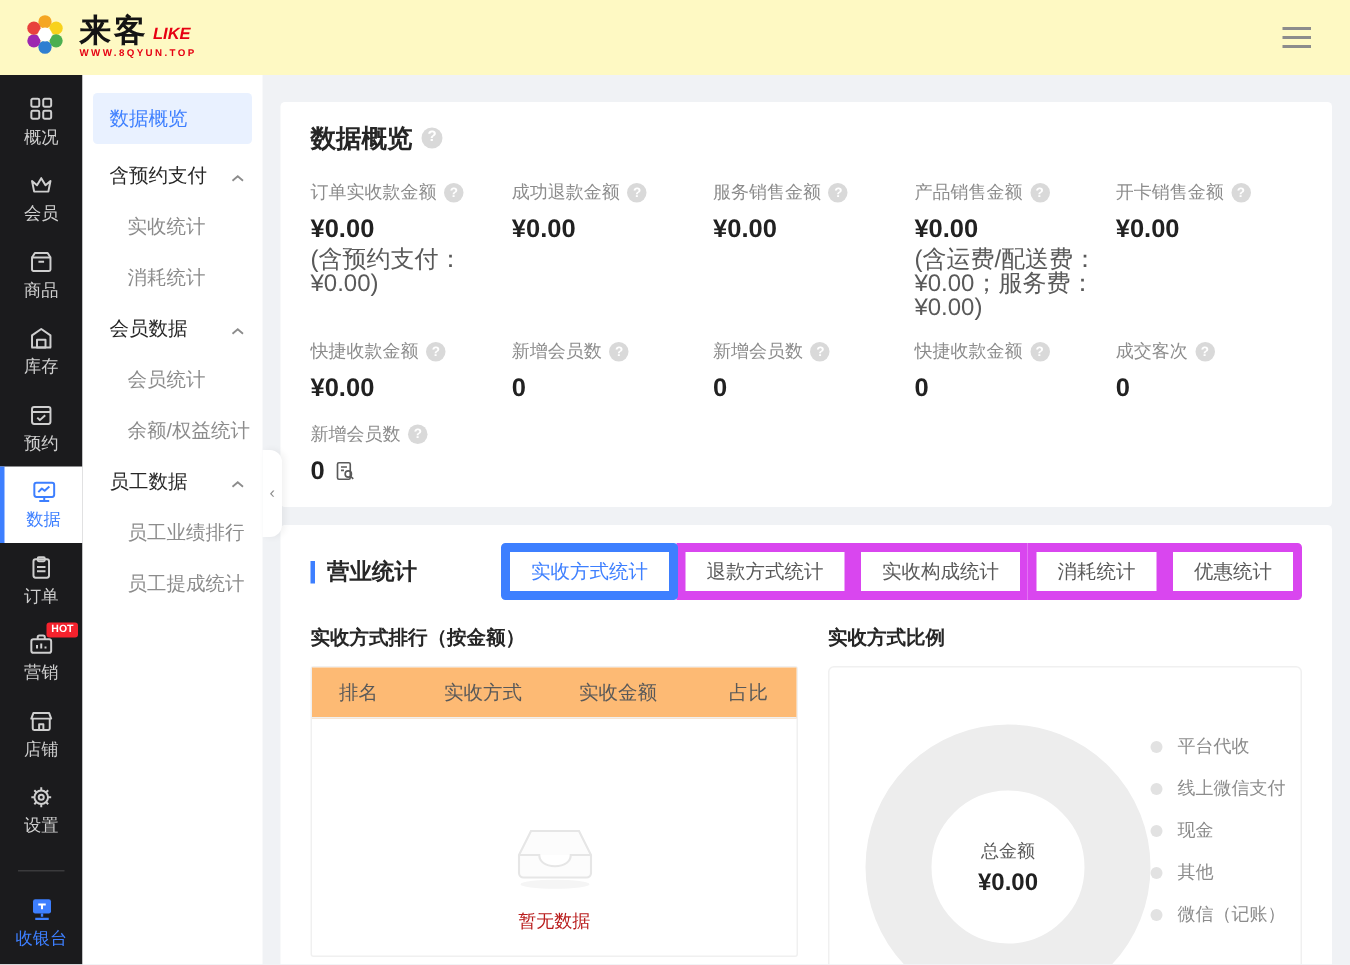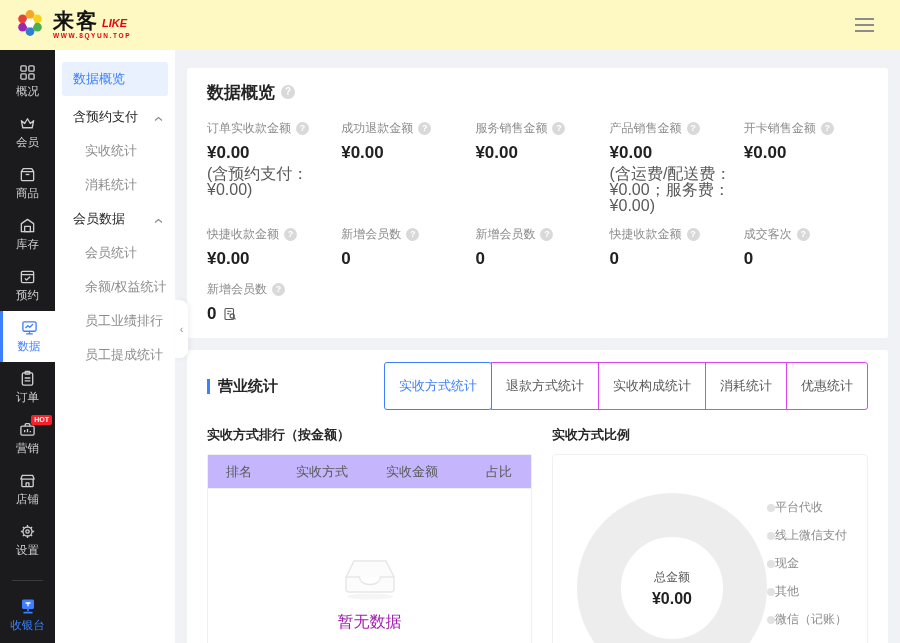--- a/index.html
+++ b/index.html
@@ -79,50 +79,50 @@
   .stat-note:empty { display:none; }
   .detail-icon { cursor:pointer; display:inline-flex; }
 
   
   .business-panel { margin-top:12px; padding:12px 20px 0; min-height:400px; }
   .section-row { display:flex; align-items:center; }
   .section-title { display:flex; align-items:center; gap:8px; font-size:15px;
     font-weight:600; color:#262626; }
   .blue-bar { width:3px; height:15px; background:#3d7fff; }
   .tab-group { margin-left:auto; display:flex; }
-  .tab { height:48px; padding:0 14px; border:1px solid #d946ef; background:#fff;
+  .tab { height:38px; padding:0 14px; border:6px solid #d946ef; background:#fff;
     font-size:13px; color:#595959; display:flex; align-items:center; cursor:pointer;
     margin-left:-1px; position:relative; }
   .tab:first-child { margin-left:0; border-radius:3px 0 0 3px; }
   .tab:last-child { border-radius:0 3px 3px 0; }
   .tab.active { border-color:#3d7fff; color:#3d7fff; z-index:1; border-radius:3px; }
 
   .charts-row { margin-top:16px; display:flex; gap:20px; }
   .chart-col-left { width:325px; flex:0 0 325px; }
   .chart-col-right { flex:1; }
   .chart-subtitle { font-size:13px; font-weight:700; color:#262626; margin-bottom:10px; }
 
   .rank-table { border:1px solid #f0f0f0; border-radius:2px; }
   .rank-header { display:grid; grid-template-columns:70px 90px 100px 63px; height:34px;
-    background:#c4b5fd; border-bottom:1px solid #f0f0f0; align-items:center;
+    background:#fdba74; border-bottom:1px solid #f0f0f0; align-items:center;
     font-size:13px; color:#595959; }
   .rank-header > div { padding-left:18px; }
   .rank-body { height:158px; display:flex; flex-direction:column; align-items:center;
     justify-content:flex-end; padding-bottom:14px; }
-  .empty-text { font-size:16px; color:#a21caf; margin-top:8px; }
+  .empty-text { font-size:12px; color:#b91c1c; margin-top:8px; }
 
   .pie-box { border:1px solid #f0f0f0; border-radius:4px; height:230px; position:relative; }
   .donut { position:absolute; left:24px; top:38px; width:190px; height:190px;
     border-radius:50%; border:44px solid #ededed; }
   .donut-center { position:absolute; left:24px; top:38px; width:190px; height:190px;
     display:flex; flex-direction:column; align-items:center; justify-content:center; gap:4px; }
   .donut-center .c-label { font-size:12px; color:#595959; }
   .donut-center .c-value { font-size:16px; font-weight:700; color:#212121; }
   .legend { position:absolute; left:214px; top:44px; display:flex; flex-direction:column; gap:11px; }
-  .legend-item { display:flex; align-items:center; gap:0; cursor:pointer; }
+  .legend-item { display:flex; align-items:center; gap:10px; cursor:pointer; }
   .legend-dot { width:8px; height:8px; border-radius:50%; background:#e2e2e2; flex:0 0 auto; }
   .legend-label { font-size:12px; color:#8c8c8c; white-space:nowrap; }
 </style>
 </head>
 <body>
 
 <div class="app">
 
   <header class="topbar">
     <div class="logo">
@@ -294,20 +294,28 @@
           <svg width="9" height="6" viewBox="0 0 9 6" fill="none" stroke="#8c8c8c" stroke-width="1.2">
               <path d="M1 4.5 L4.5 1.5 L8 4.5"></path>
             </svg>
         </span>
       </div>
       <div class="snav-item snav-sub">
         <span>会员统计</span>
       </div>
       <div class="snav-item snav-sub">
         <span>余额/权益统计</span>
+      </div>
+      <div class="snav-item snav-group">
+        <span>员工数据</span>
+        <span>
+          <svg width="9" height="6" viewBox="0 0 9 6" fill="none" stroke="#8c8c8c" stroke-width="1.2">
+              <path d="M1 4.5 L4.5 1.5 L8 4.5"></path>
+            </svg>
+        </span>
       </div>
       <div class="snav-item snav-sub">
         <span>员工业绩排行</span>
       </div>
       <div class="snav-item snav-sub">
         <span>员工提成统计</span>
       </div>
     </aside>
 
     <div class="collapse-handle">

